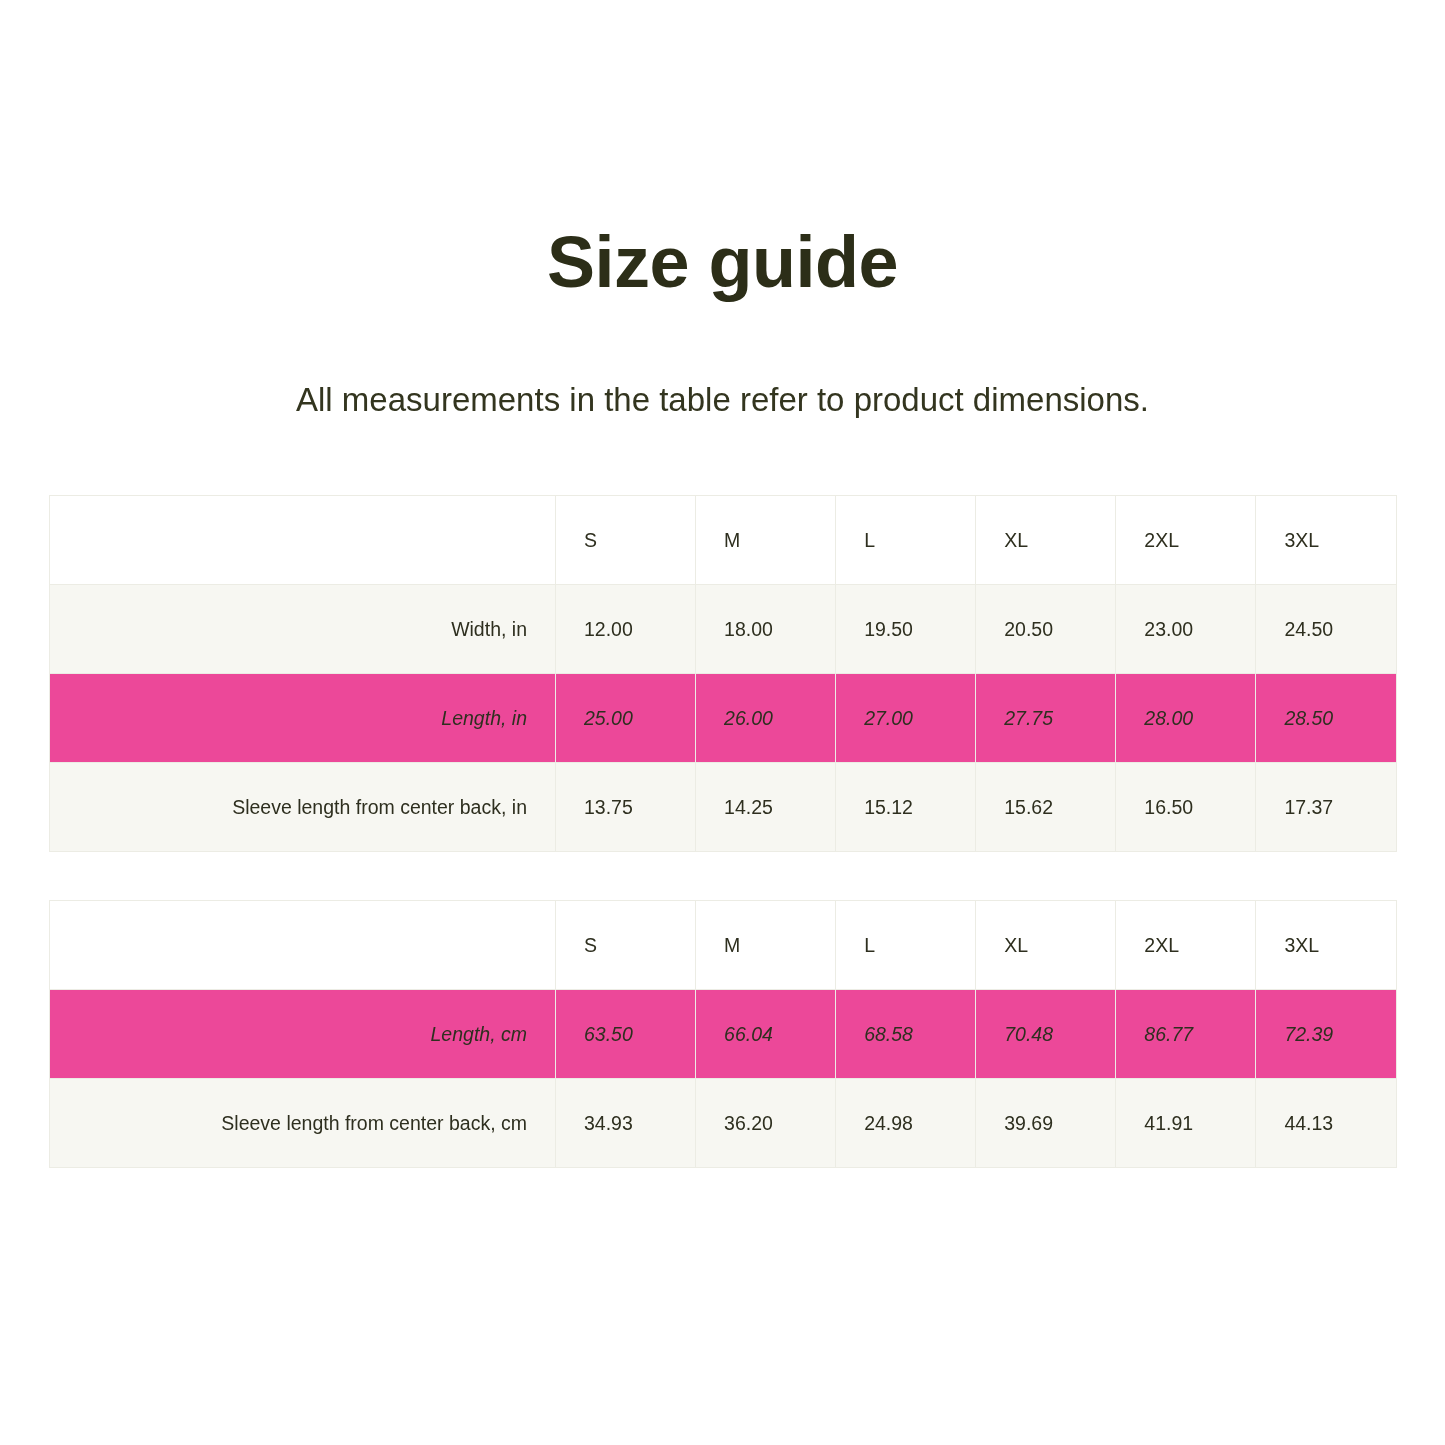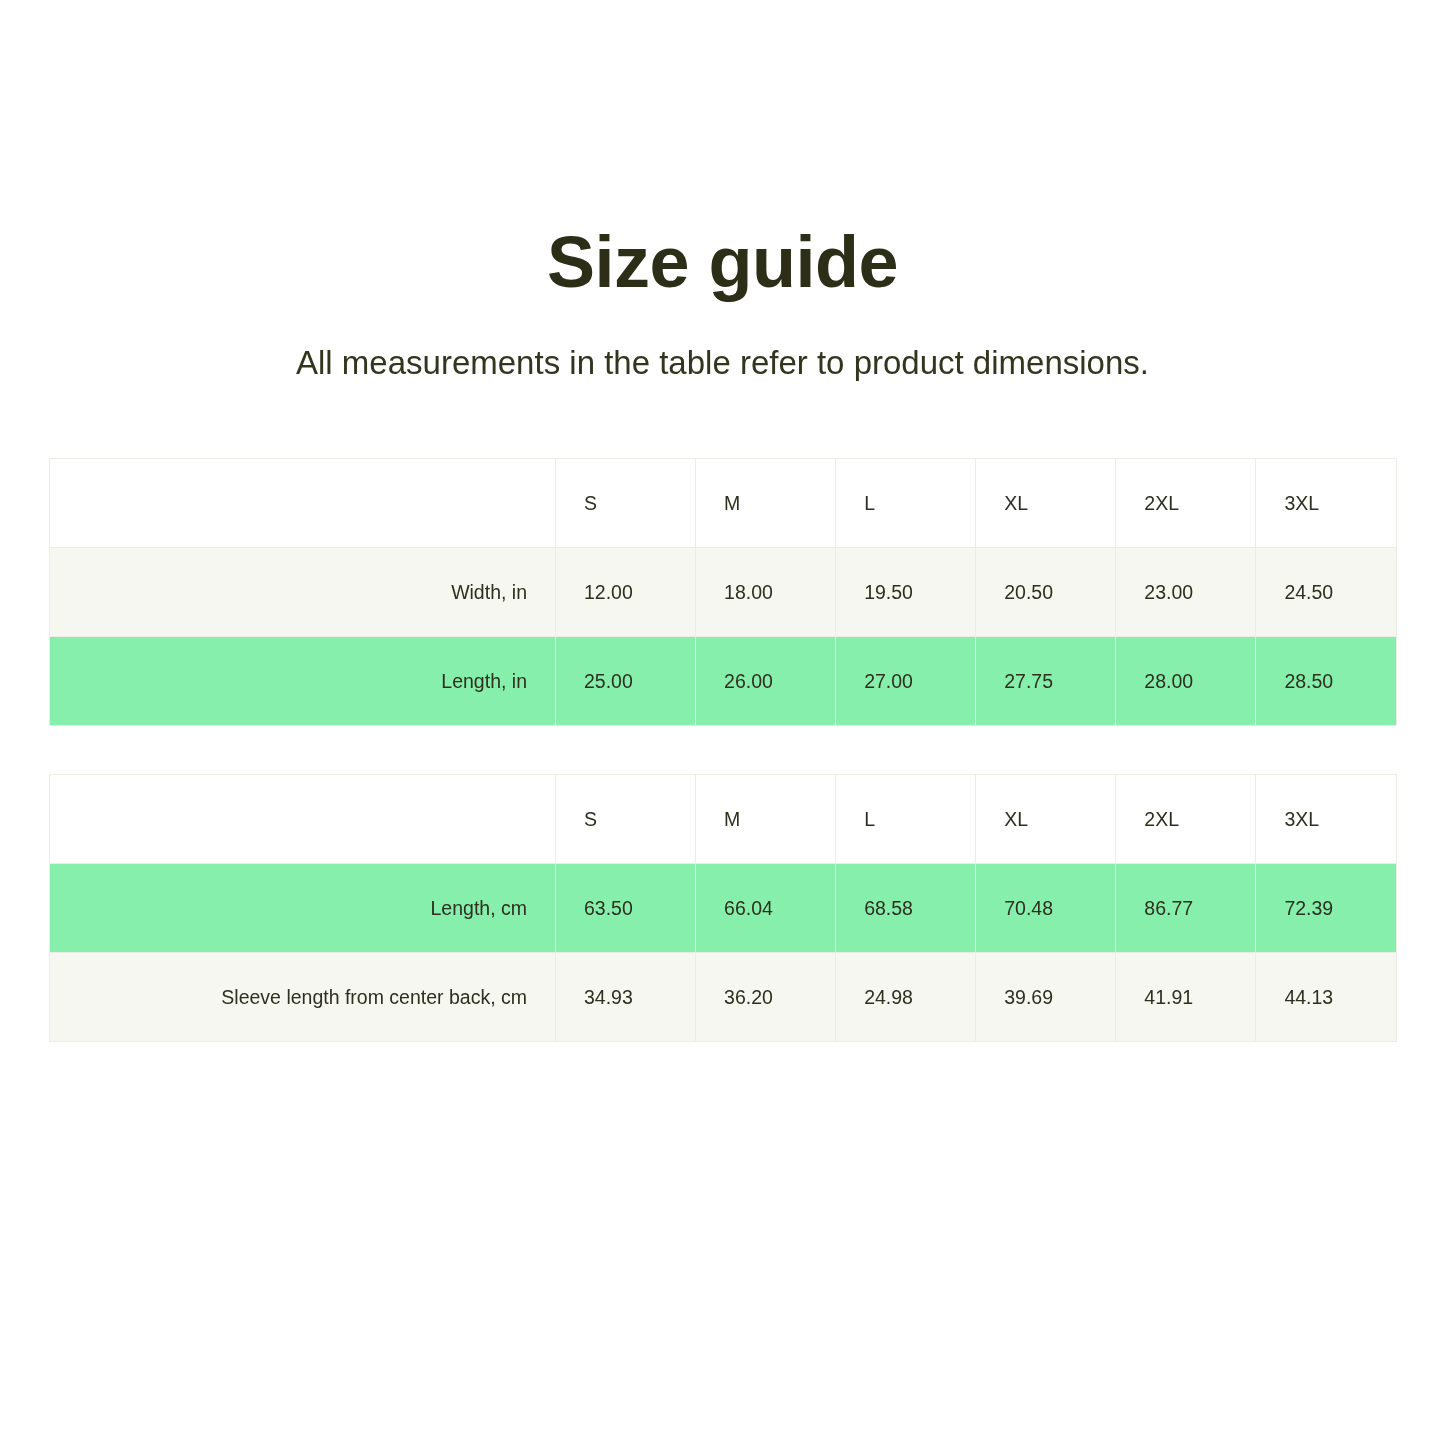--- a/index.html
+++ b/index.html
@@ -29,21 +29,21 @@
     letter-spacing: -0.5px;
     color: #2c2e18;
     margin: 0;
     line-height: 1.05;
     text-align: center;
   }
   .subtitle {
     font-size: 33px;
     font-weight: 400;
     color: #33351f;
-    margin: 42px 0 0 0;
+    margin: 79px 0 0 0;
     text-align: center;
     line-height: 1.2;
   }
   .tables {
     width: 1348px;
     margin-top: 76px;
   }
   table.size-table {
     width: 100%;
     border-collapse: collapse;
@@ -70,21 +70,22 @@
   }
   table.size-table thead th {
     background: #ffffff;
     font-weight: 400;
     color: #2e2f1f;
   }
   table.size-table tbody tr.odd td {
     background: #f7f7f2;
   }
   table.size-table tbody tr.even td {
-    background: #86efac;
+    background: #ec4899;
+    font-style: italic;
   }
   table.size-table td.row-label {
     color: #2e2f1f;
     text-align: right;
   }
 </style>
 </head>
 <body>
 
 <div class="page">
@@ -127,20 +128,29 @@
         </tr>
         <tr class="even">
           <td class="row-label">Length, in</td>
           <td>25.00</td>
           <td>26.00</td>
           <td>27.00</td>
           <td>27.75</td>
           <td>28.00</td>
           <td>28.50</td>
         </tr>
+        <tr class="odd">
+          <td class="row-label">Sleeve length from center back, in</td>
+          <td>13.75</td>
+          <td>14.25</td>
+          <td>15.12</td>
+          <td>15.62</td>
+          <td>16.50</td>
+          <td>17.37</td>
+        </tr>
       </tbody>
     </table>
 
     <div class="table-gap"></div>
 
     <table class="size-table">
       <colgroup>
         <col class="label-col">
         <col class="size-col">
         <col class="size-col">

